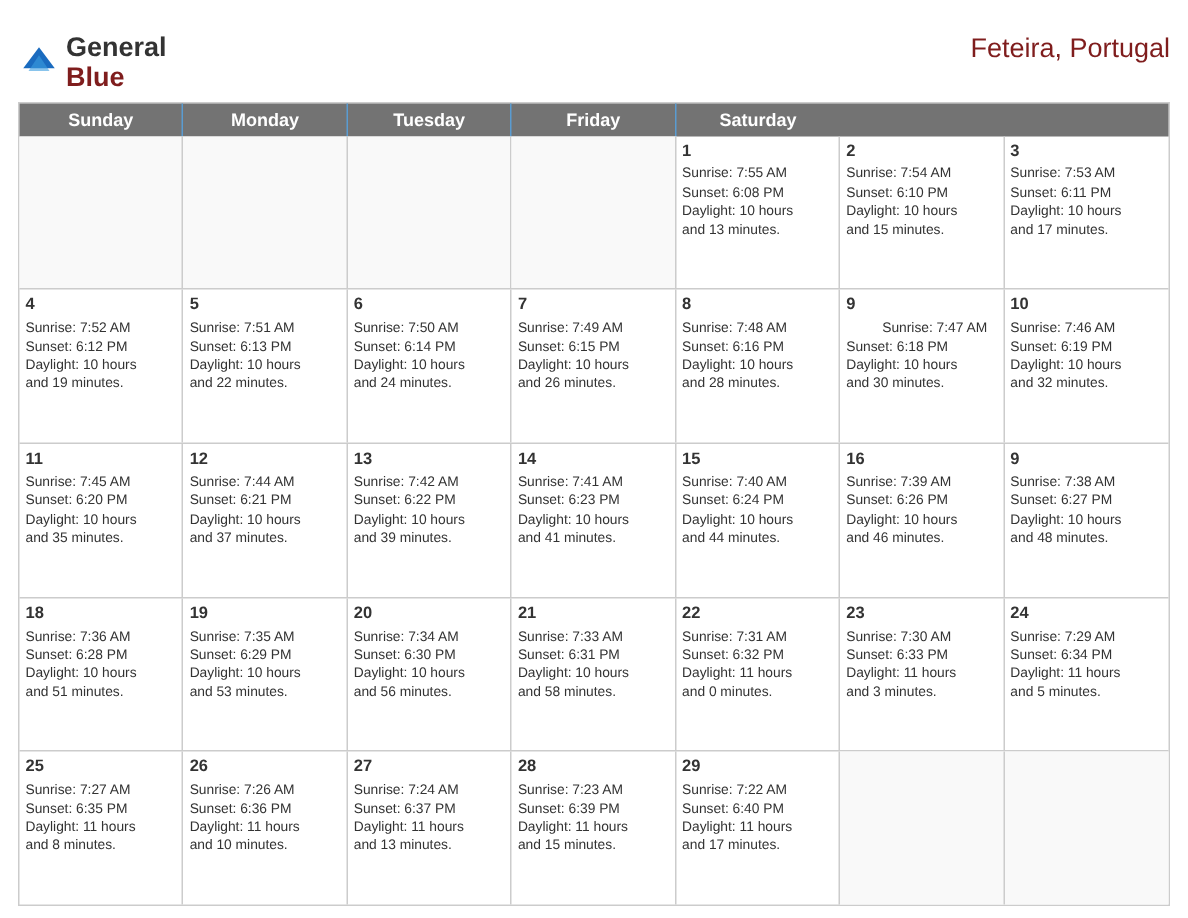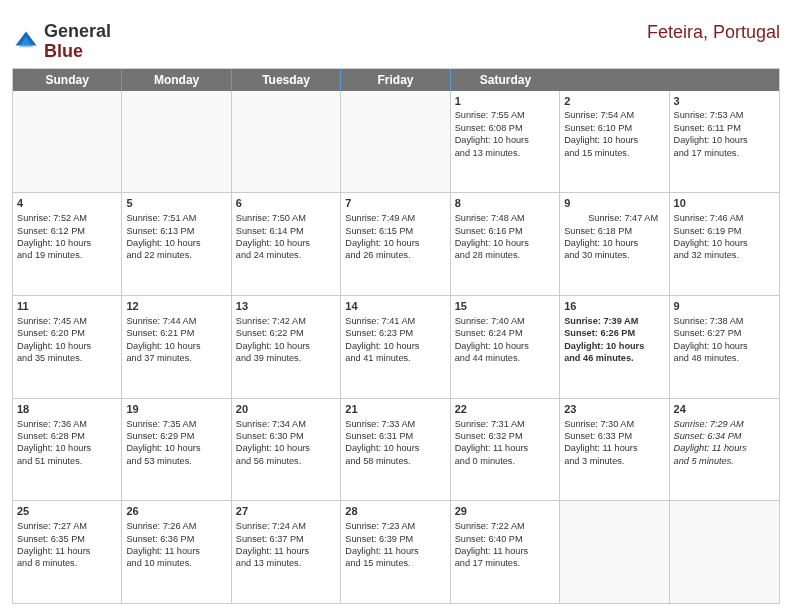--- a/index.html
+++ b/index.html
@@ -193,21 +193,21 @@
 Daylight: 10 hours
 and 39 minutes.</span></div>
           <div class="cal-cell"><span class="day-num">14</span><span style="white-space: pre-line;">Sunrise: 7:41 AM
 Sunset: 6:23 PM
 Daylight: 10 hours
 and 41 minutes.</span></div>
           <div class="cal-cell"><span class="day-num">15</span><span style="white-space: pre-line;">Sunrise: 7:40 AM
 Sunset: 6:24 PM
 Daylight: 10 hours
 and 44 minutes.</span></div>
-          <div class="cal-cell"><span class="day-num">16</span><span style="white-space: pre-line; font-weight: bold;">Sunrise: 7:39 AM
+          <div class="cal-cell"><span class="day-num">16</span><span style="white-space: pre-line;">Sunrise: 7:39 AM
 Sunset: 6:26 PM
 Daylight: 10 hours
 and 46 minutes.</span></div>
           <div class="cal-cell"><span class="day-num">9</span><span style="white-space: pre-line;">Sunrise: 7:38 AM
 Sunset: 6:27 PM
 Daylight: 10 hours
 and 48 minutes.</span></div>
         </div>
         <div class="cal-row">
           <div class="cal-cell"><span class="day-num">18</span><span style="white-space: pre-line;">Sunrise: 7:36 AM
@@ -227,21 +227,21 @@
 Daylight: 10 hours
 and 58 minutes.</span></div>
           <div class="cal-cell"><span class="day-num">22</span><span style="white-space: pre-line;">Sunrise: 7:31 AM
 Sunset: 6:32 PM
 Daylight: 11 hours
 and 0 minutes.</span></div>
           <div class="cal-cell"><span class="day-num">23</span><span style="white-space: pre-line;">Sunrise: 7:30 AM
 Sunset: 6:33 PM
 Daylight: 11 hours
 and 3 minutes.</span></div>
-          <div class="cal-cell"><span class="day-num">24</span><span style="white-space: pre-line; font-style: italic;">Sunrise: 7:29 AM
+          <div class="cal-cell"><span class="day-num">24</span><span style="white-space: pre-line;">Sunrise: 7:29 AM
 Sunset: 6:34 PM
 Daylight: 11 hours
 and 5 minutes.</span></div>
         </div>
         <div class="cal-row">
           <div class="cal-cell"><span class="day-num">25</span><span style="white-space: pre-line;">Sunrise: 7:27 AM
 Sunset: 6:35 PM
 Daylight: 11 hours
 and 8 minutes.</span></div>
           <div class="cal-cell"><span class="day-num">26</span><span style="white-space: pre-line;">Sunrise: 7:26 AM

